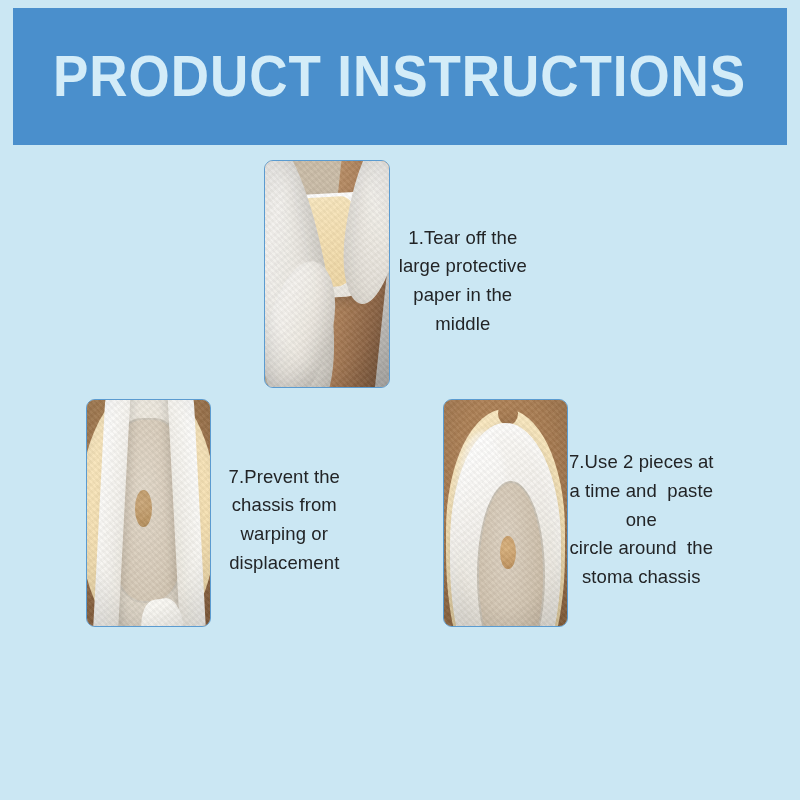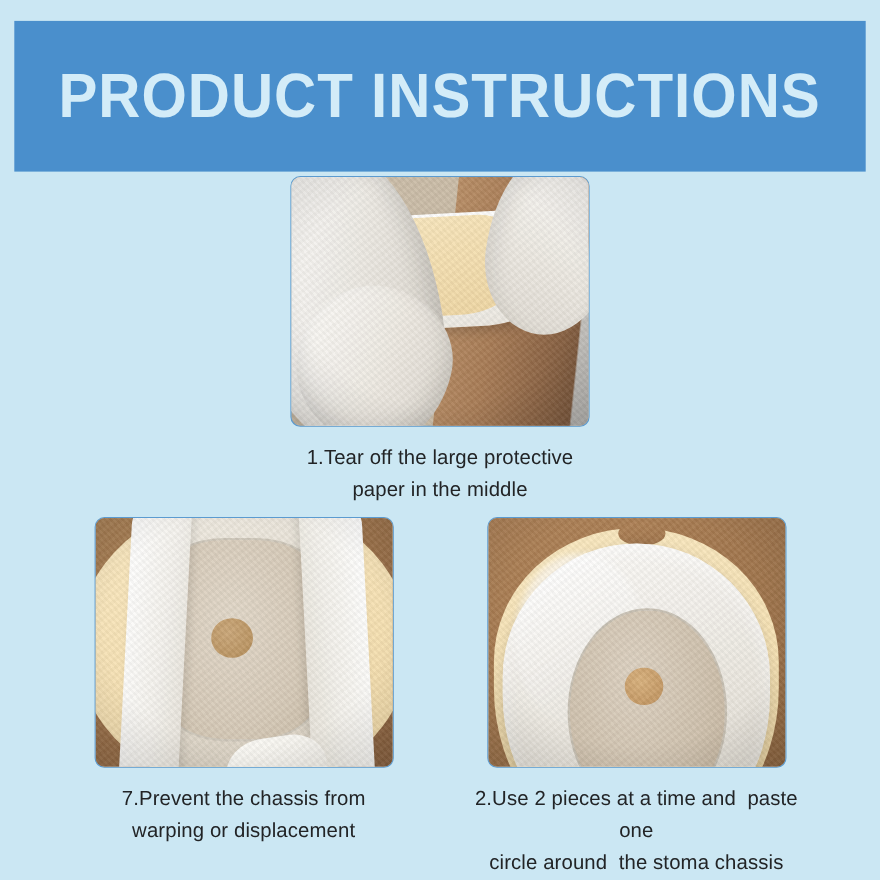--- a/index.html
+++ b/index.html
@@ -12,21 +12,21 @@
     background: #cbe7f3;
     font-family: "Liberation Sans", "DejaVu Sans", sans-serif;
     overflow: hidden;
     position: relative;
   }
 
   
   .header-banner {
     position: absolute;
     left: 13px;
-    top: 19px;
+    top: 8px;
     width: 774px;
     height: 137px;
     background: #4a8fcc;
     display: flex;
     align-items: center;
     justify-content: center;
   }
   .header-title {
     color: #d3ecf8;
     font-size: 57px;
@@ -48,21 +48,21 @@
   }
   .step-row {
     display: flex;
     justify-content: center;
     gap: 85px;
     margin-bottom: 11px;
   }
   .step-cell {
     width: 272px;
     display: flex;
-    flex-direction: column;
+    flex-direction: row;
     align-items: center;
   }
   .step-photo {
     width: 272px;
     height: 228px;
     border: 1.6px solid #5b9bd0;
     border-radius: 9px;
     overflow: hidden;
     position: relative;
     background: #cbbda8;
@@ -371,19 +371,19 @@
         <div class="layer p4-skin"></div>
         <div class="layer p4-cream"></div>
         <div class="layer p4-cream-notch"></div>
         <div class="layer p4-plastic"></div>
         <div class="layer p4-sheen"></div>
         <div class="layer p4-ring"></div>
         <div class="layer p4-stoma"></div>
         <div class="layer grain"></div>
         <div class="layer vignette"></div>
       </div>
-      <div class="step-caption">2.Use 2 pieces at a time and  paste one
+      <div class="step-caption">7.Use 2 pieces at a time and  paste one
 circle around  the stoma chassis</div>
     </div>
 
   </div>
 
 </div>
 
 </body></html>

